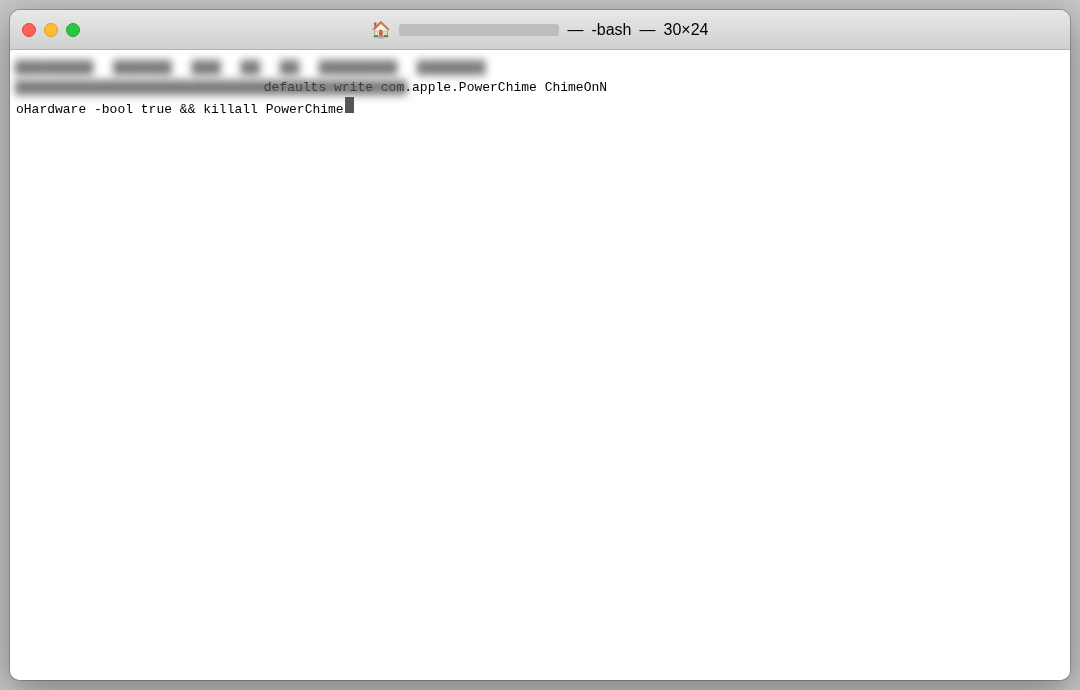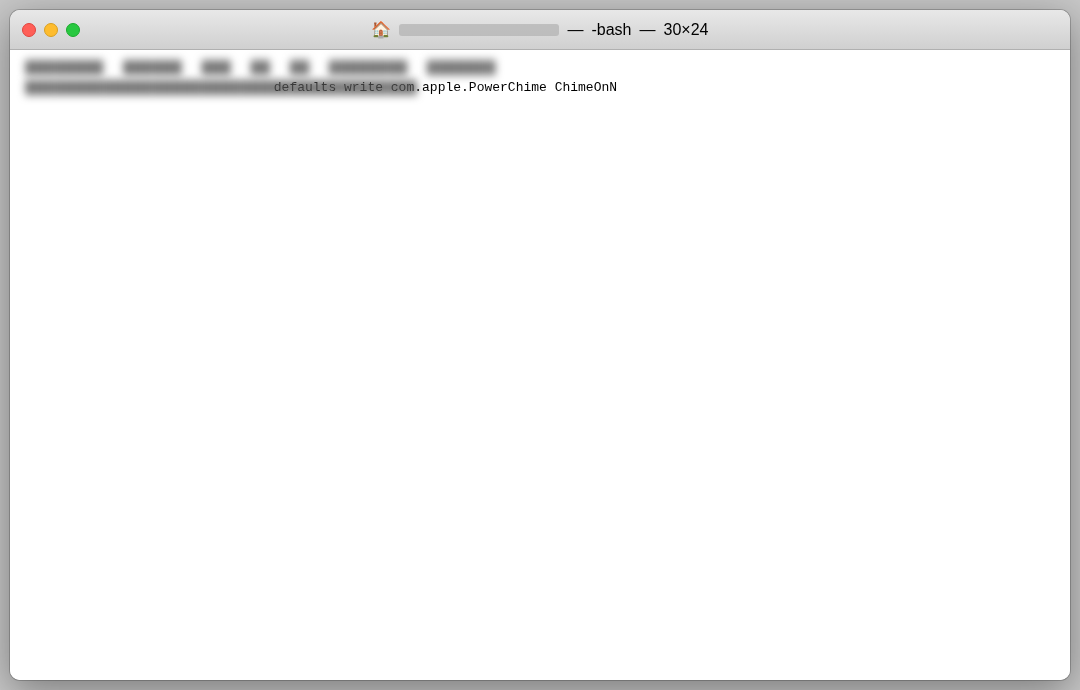--- a/index.html
+++ b/index.html
@@ -85,21 +85,21 @@
       background: #b0b0b0;
       border-radius: 3px;
       height: 12px;
       vertical-align: middle;
       opacity: 0.7;
     }
 
     .terminal-body {
       flex: 1;
       background: #ffffff;
-      padding: 8px 16px;
+      padding: 8px 6px;
       font-family: 'Menlo', 'Monaco', 'Courier New', monospace;
       font-size: 13px;
       color: #000000;
       overflow: hidden;
     }
 
     .terminal-line {
       line-height: 1.5;
       white-space: pre;
       display: flex;
@@ -147,14 +147,17 @@
   <div class="terminal-body">
 
     <div class="terminal-line">
       <span class="blurred-segment" style="letter-spacing:2px;">████████&nbsp;&nbsp;██████&nbsp;&nbsp;███&nbsp;&nbsp;██&nbsp;&nbsp;██&nbsp;&nbsp;████████&nbsp;&nbsp;███████</span>
     </div>
 
     <div class="terminal-line">
       <span class="blurred-segment" style="letter-spacing:2px; width:240px; display:inline-block;">████████████████████████████████████████</span><span> defaults write com.apple.PowerChime ChimeOnN</span>
     </div>
 
+    <div class="terminal-line">
+      <span>oHardware -bool true &amp;&amp; killall PowerChime</span><span class="cursor"></span>
+    </div>
   </div>
 </div>
 
 </body></html>

